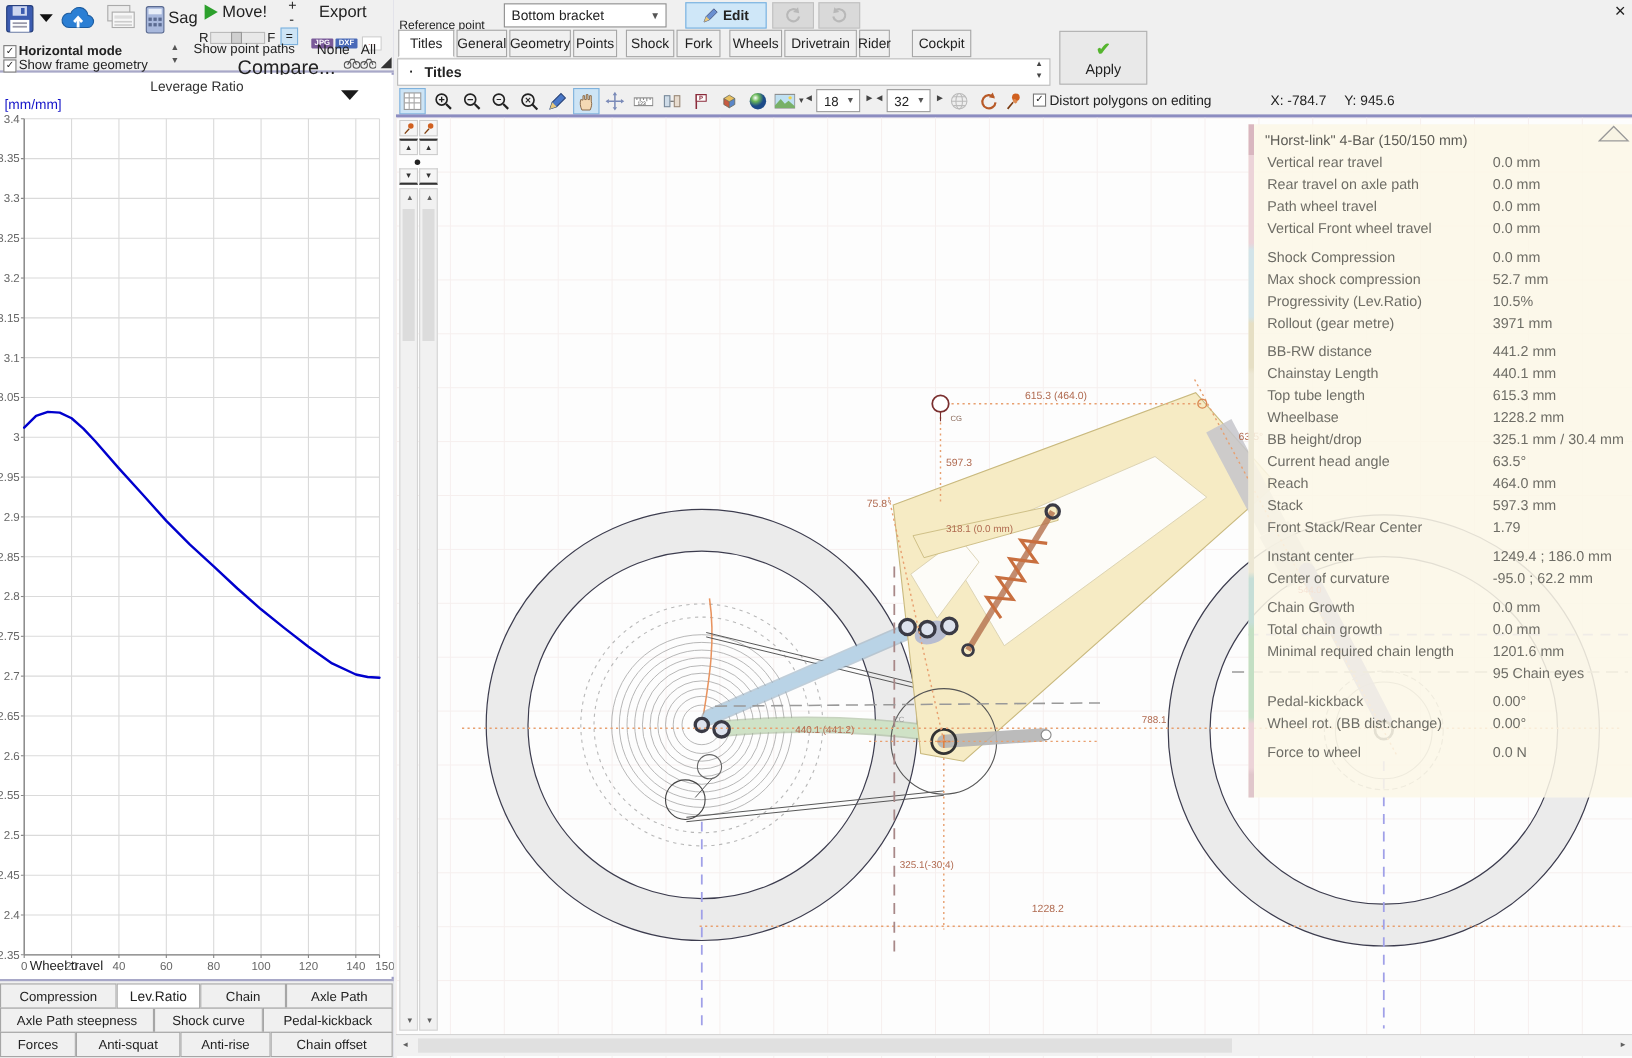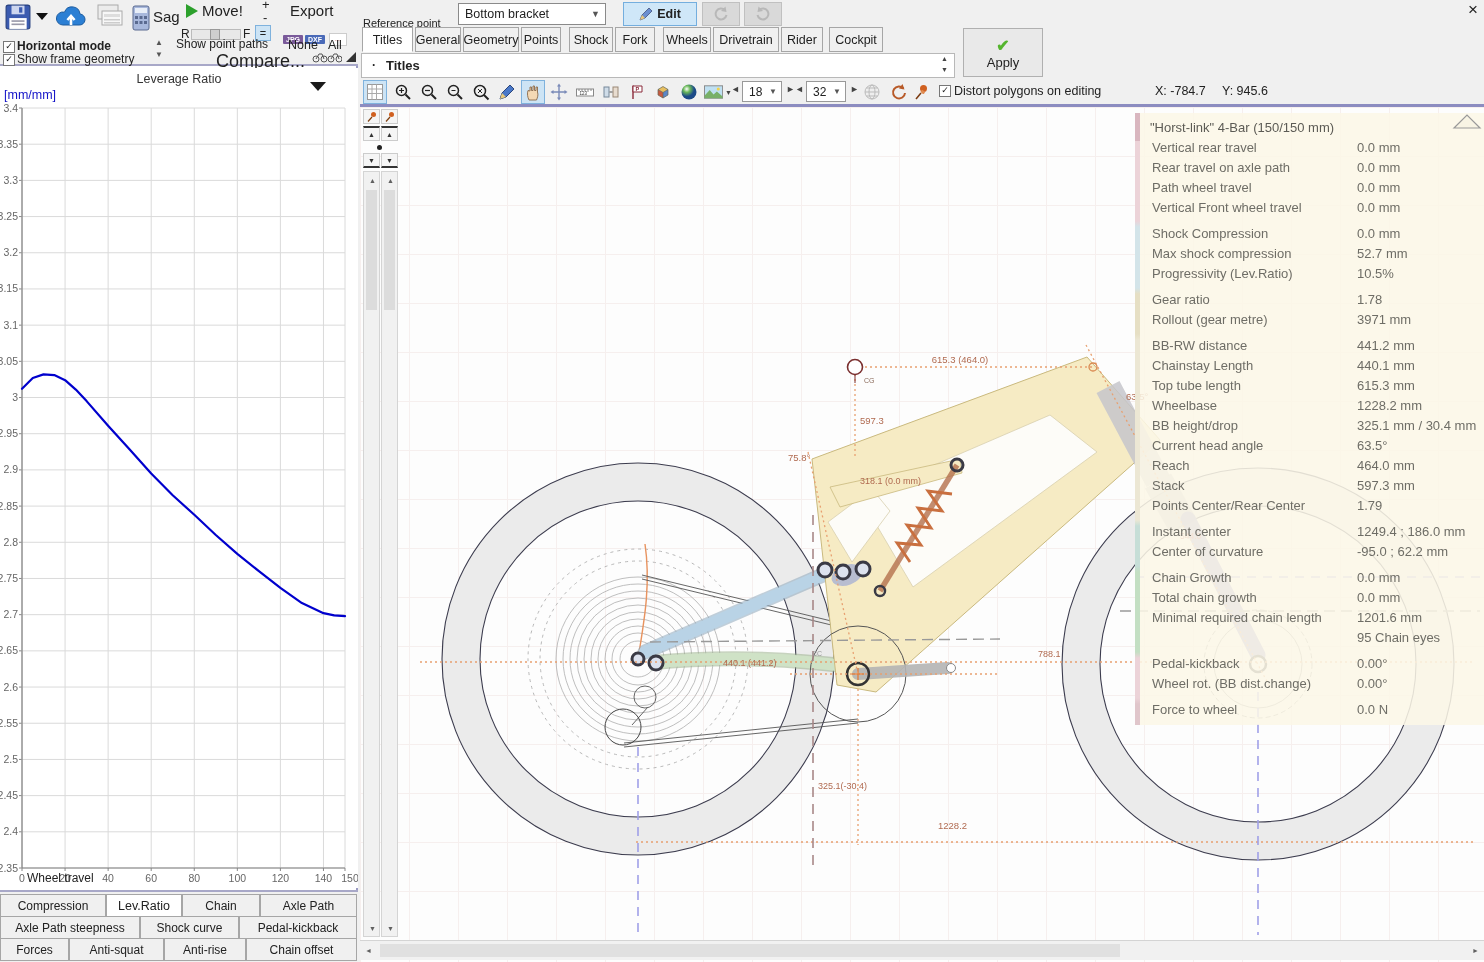--- a/index.html
+++ b/index.html
@@ -301,21 +301,21 @@
     <span class="abs" style="left:1108px;top:0px;font-size:17px;color:#222;cursor:pointer">×</span>
 
     <div class="ttab active" style="left:2px;width:51px">Titles</div>
     <div class="ttab" style="left:55px;width:46px">General</div>
     <div class="ttab" style="left:103px;width:56px">Geometry</div>
     <div class="ttab" style="left:161px;width:40px">Points</div>
     <div class="ttab" style="left:209px;width:44px">Shock</div>
     <div class="ttab" style="left:255px;width:40px">Fork</div>
     <div class="ttab" style="left:303px;width:48px">Wheels</div>
     <div class="ttab" style="left:353px;width:66px">Drivetrain</div>
-    <div class="ttab" style="left:421px;width:42px">Rider</div>
+    <div class="ttab" style="left:421px;width:28px">Rider</div>
     <div class="ttab" style="left:469px;width:54px">Cockpit</div>
 
     <div class="btn apply-btn">
       <span style="color:#55b52e;font-weight:bold;font-size:16px">✔</span>
       <span>Apply</span>
     </div>
 
     <div class="section-bar">
       <span style="position:absolute;left:10px;top:4px;font-weight:bold">·</span>
       <span style="position:absolute;left:24px;top:4px;font-weight:bold;font-size:13px">Titles</span>
@@ -606,24 +606,20 @@
           <span class="iv">0.0 mm</span>
         </div>
       <div class="ir">
           <span class="il">Max shock compression</span>
           <span class="iv">52.7 mm</span>
         </div>
       <div class="ir">
           <span class="il">Progressivity (Lev.Ratio)</span>
           <span class="iv">10.5%</span>
         </div>
-      <div class="ir gap">
-          <span class="il">Gear ratio</span>
-          <span class="iv">1.78</span>
-        </div>
       <div class="ir">
           <span class="il">Rollout (gear metre)</span>
           <span class="iv">3971 mm</span>
         </div>
       <div class="ir gap">
           <span class="il">BB-RW distance</span>
           <span class="iv">441.2 mm</span>
         </div>
       <div class="ir">
           <span class="il">Chainstay Length</span>
@@ -647,21 +643,21 @@
         </div>
       <div class="ir">
           <span class="il">Reach</span>
           <span class="iv">464.0 mm</span>
         </div>
       <div class="ir">
           <span class="il">Stack</span>
           <span class="iv">597.3 mm</span>
         </div>
       <div class="ir">
-          <span class="il">Points Center/Rear Center</span>
+          <span class="il">Front Stack/Rear Center</span>
           <span class="iv">1.79</span>
         </div>
       <div class="ir gap">
           <span class="il">Instant center</span>
           <span class="iv">1249.4 ; 186.0 mm</span>
         </div>
       <div class="ir">
           <span class="il">Center of curvature</span>
           <span class="iv">-95.0 ; 62.2 mm</span>
         </div>

